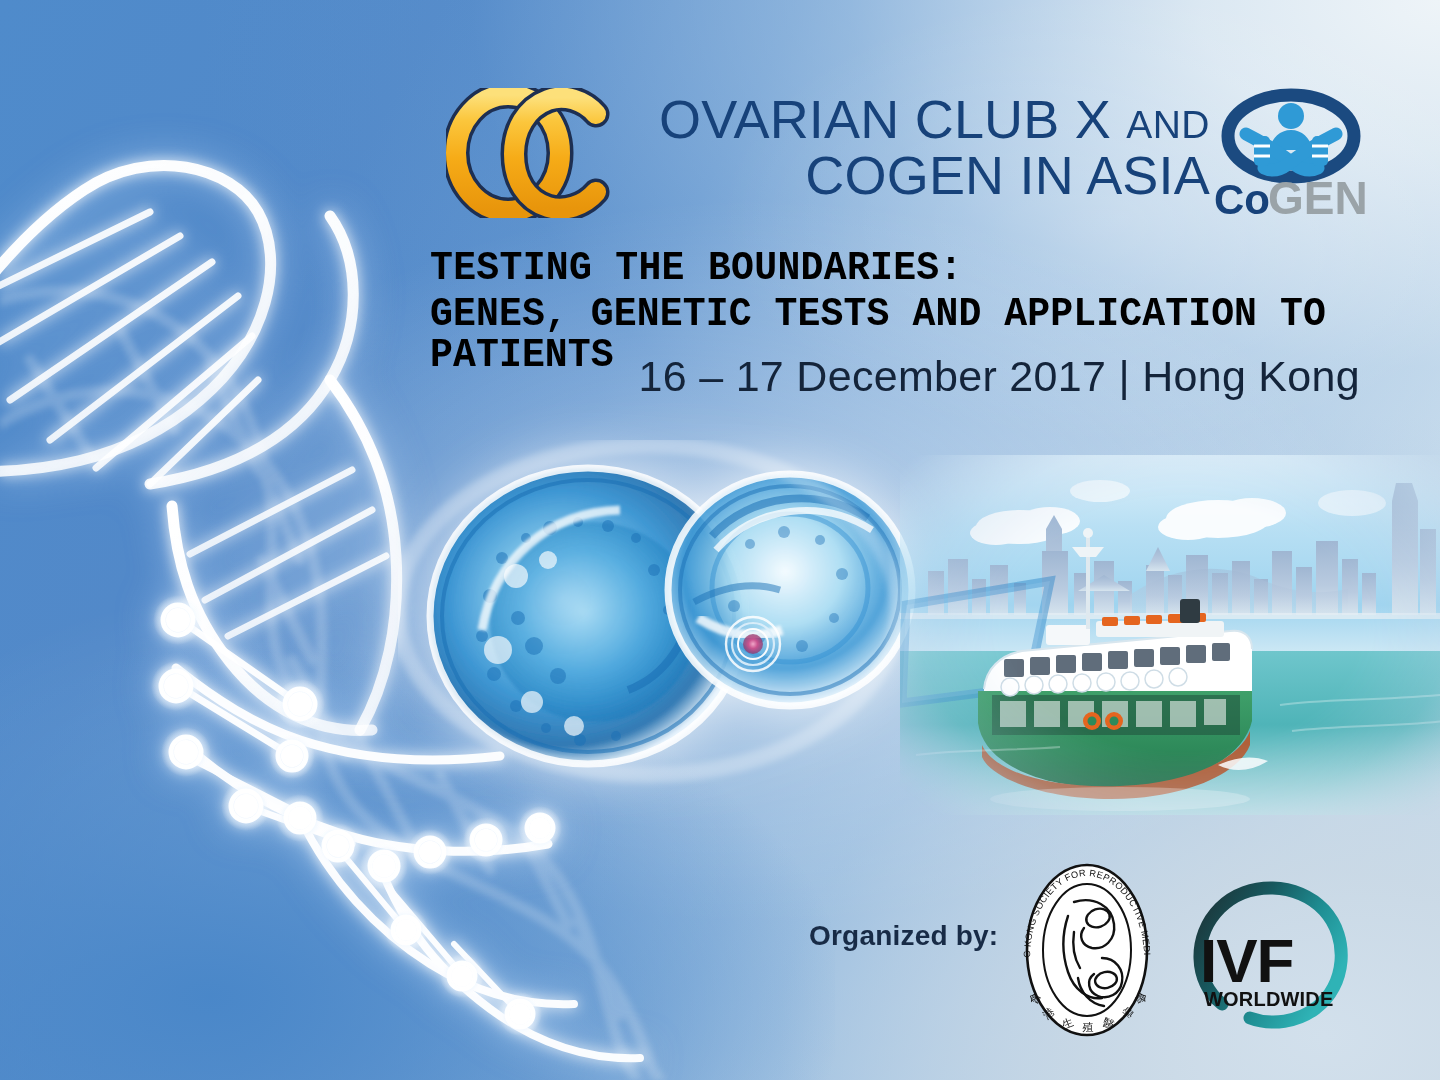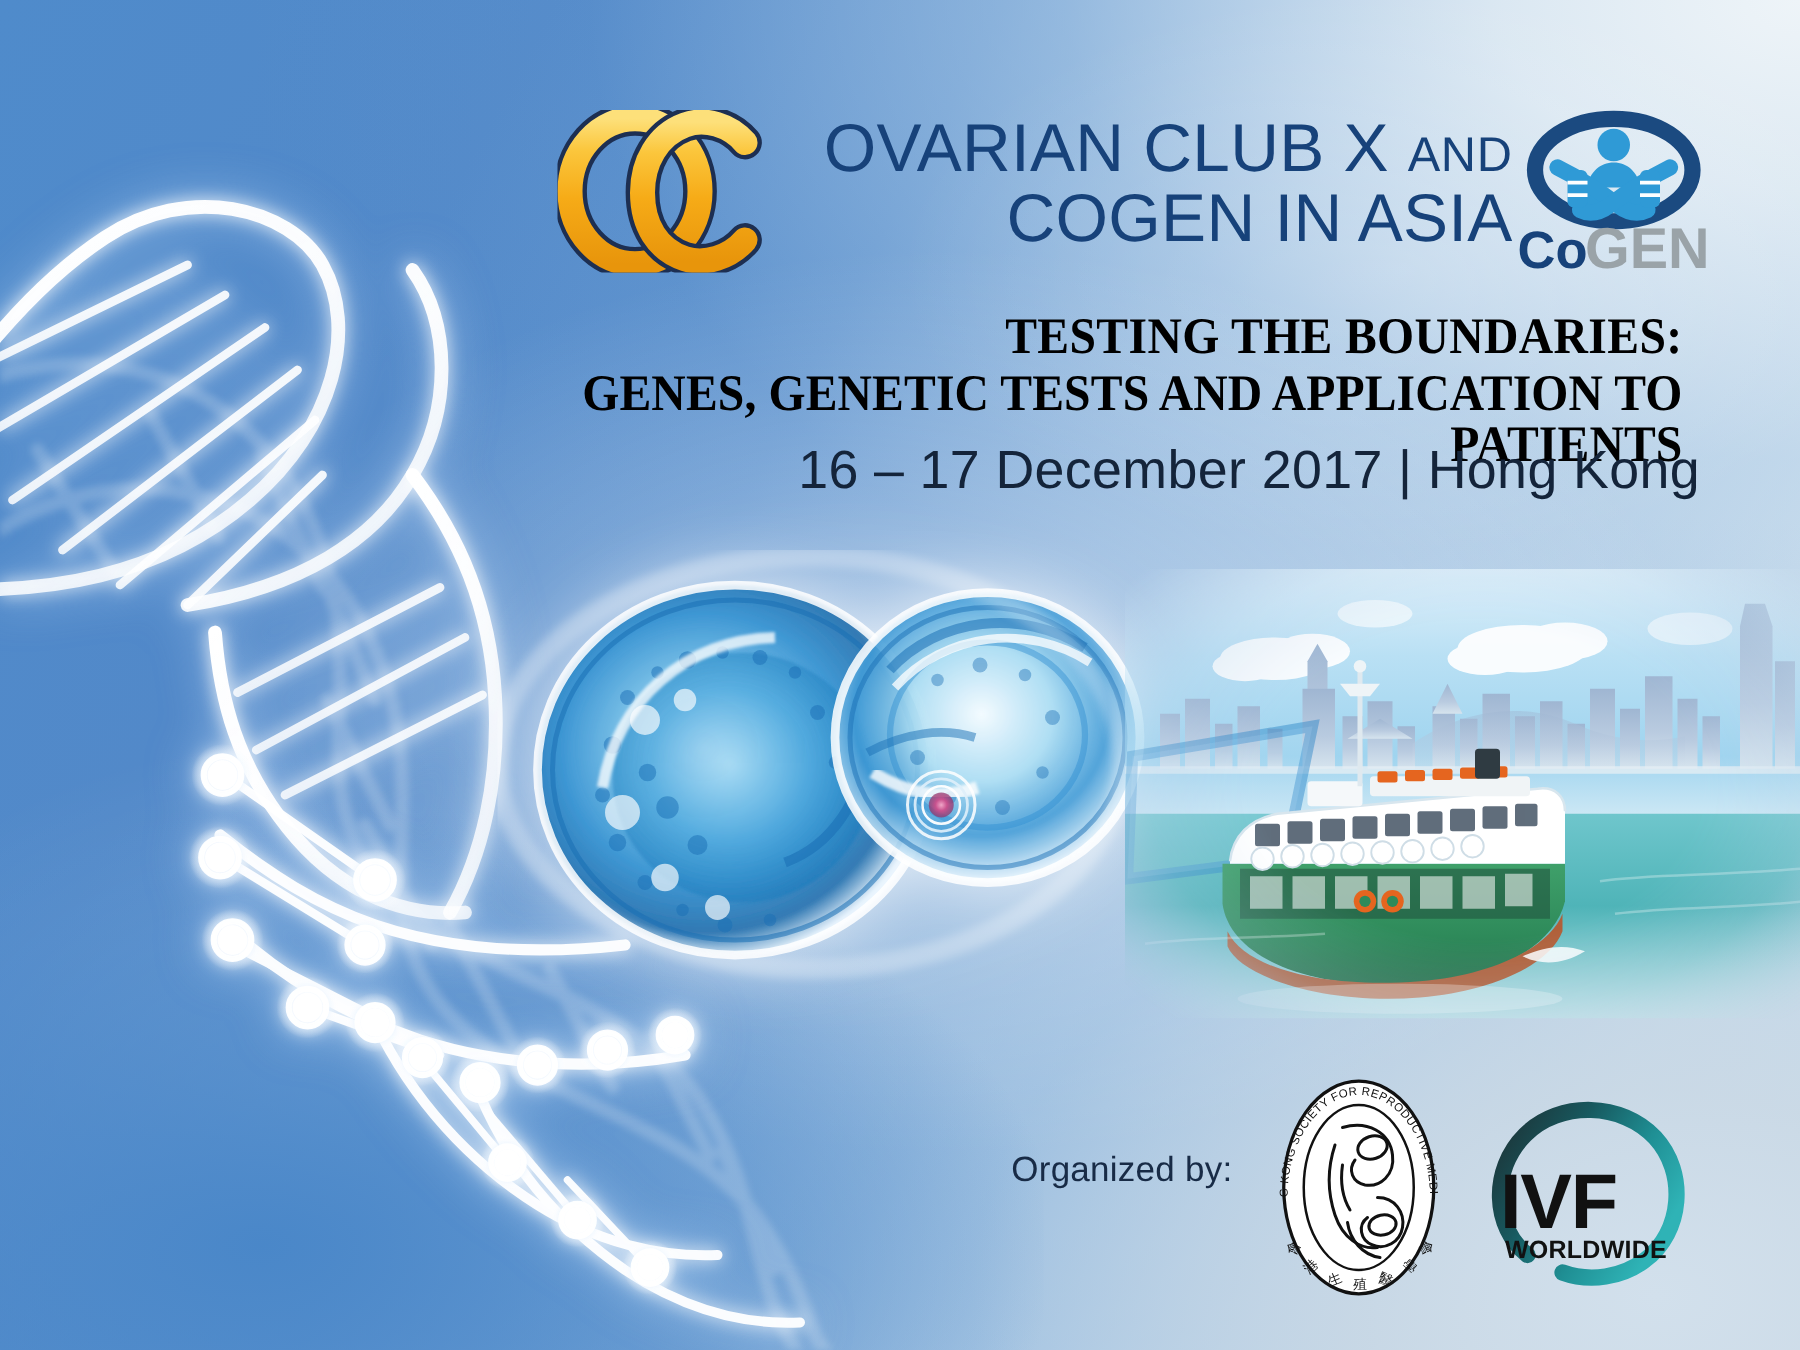--- a/index.html
+++ b/index.html
@@ -68,24 +68,23 @@
     font-size:54px;
     line-height:1.03;
     letter-spacing:.2px;
     white-space:nowrap;
   }
   .title-line .small{ font-size:39px; letter-spacing:.5px; }
   .cogen-logo{ position:absolute; left:1202px; top:88px; width:178px; height:134px; }
 
   
   .headline{
-    position:absolute; left:346px; top:248px; width:1000px;
-    text-align:right;
+    position:absolute; left:360px; top:248px; width:1000px;
     color:#000;
-    font-family:Liberation Serif, serif;
+    font-family:Liberation Mono, monospace;
     font-weight:bold;
     line-height:1.0;
   }
   .headline .l1{
     display:block; font-size:41px; letter-spacing:.3px;
     transform:scaleX(.93); transform-origin:right center;
   }
   .headline .l2{
     display:block; font-size:41px; letter-spacing:.1px; margin-top:5px;
     transform:scaleX(.93); transform-origin:right center;
@@ -99,21 +98,21 @@
     font-size:43px;
     color:#14243a;
     letter-spacing:.3px;
     white-space:nowrap;
   }
 
   
   .organized-label{
     position:absolute; left:809px; top:920px;
     font-family:"Liberation Sans", sans-serif;
-    font-weight:400;
+    font-weight:700;
     font-size:28px;
     color:#182b46;
     letter-spacing:.2px;
     white-space:nowrap;
   }
   .hksrm-logo{ position:absolute; left:1016px; top:858px; width:142px; height:184px; }
   .ivf-logo{ position:absolute; left:1186px; top:878px; width:180px; height:152px; }
 
   .sr{ position:absolute; width:1px; height:1px; overflow:hidden; clip:rect(0 0 0 0); white-space:nowrap; }
 </style>

